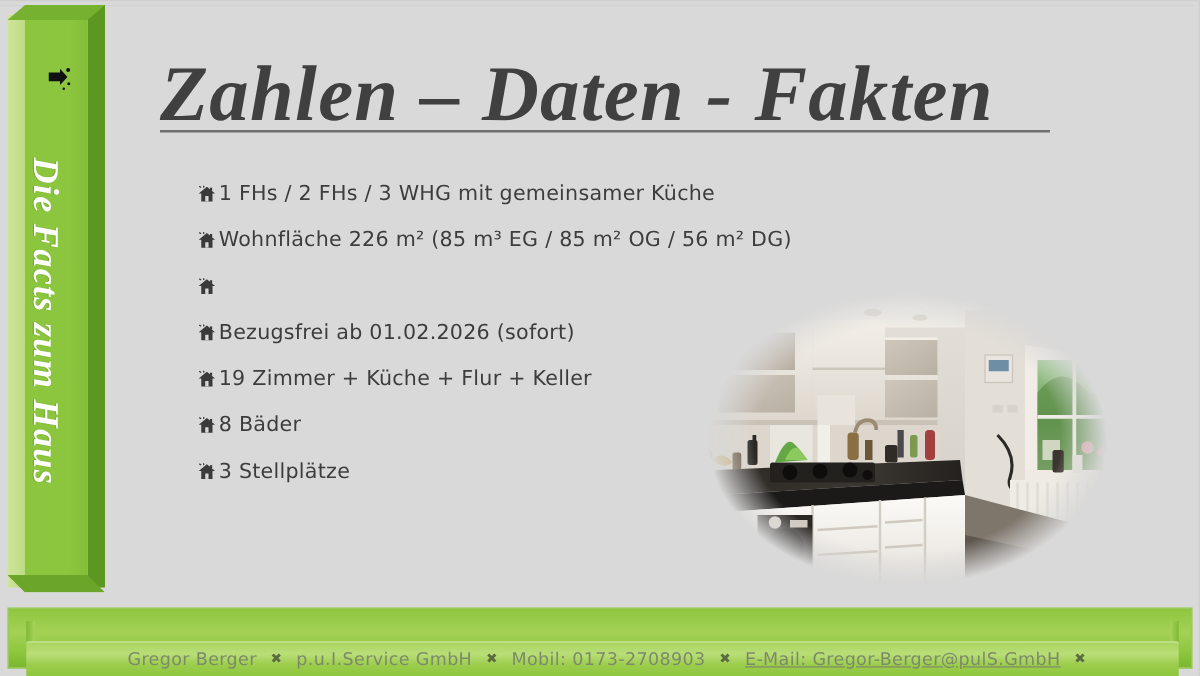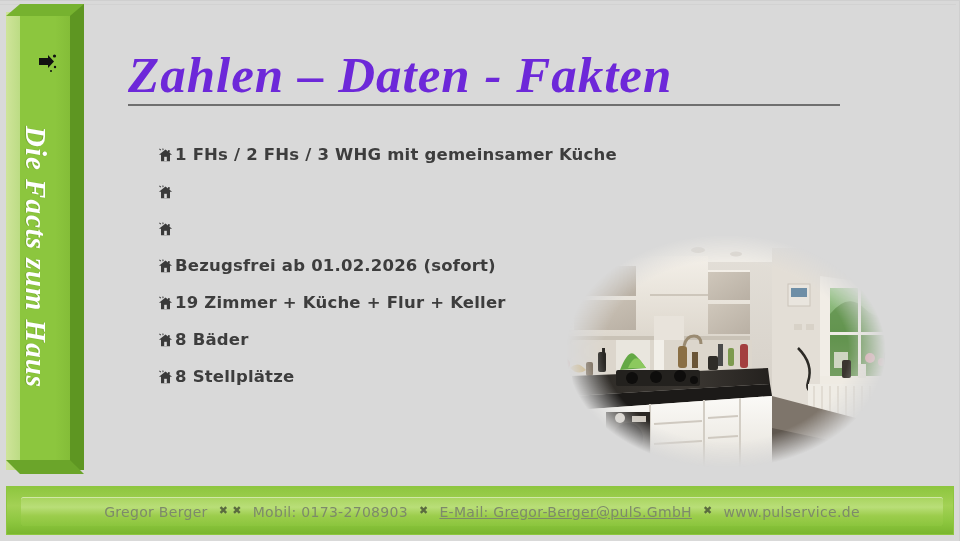--- a/index.html
+++ b/index.html
@@ -125,23 +125,23 @@
 
   
   .title {
     position: absolute;
     left: 128px;
     top: 46px;
     width: 720px;
     font-family: "Liberation Serif", serif;
     font-style: italic;
     font-weight: bold;
-    font-size: 51px;
+    font-size: 63px;
     line-height: 58px;
-    color: #6d28d9;
+    color: #404040;
     letter-spacing: 1px;
     white-space: nowrap;
   }
   .title-rule {
     position: absolute;
     left: 128px;
     top: 104px;
     width: 712px;
     height: 2px;
     background: #6f6f6f;
@@ -163,21 +163,21 @@
     flex: 0 0 auto;
     width: 15px;
     height: 15px;
     margin-top: 4px;
     margin-right: 2px;
     color: #3a3a3a;
   }
   .bullet-icon svg { display: block; }
   .bullet-text {
     font-family: "DejaVu Sans", sans-serif;
-    font-weight: bold;
+    font-weight: normal;
     font-size: 16.5px;
     line-height: 22px;
     color: #3d3d3d;
     white-space: nowrap;
     letter-spacing: 0.2px;
   }
 
   
   .photo {
     position: absolute;
@@ -199,21 +199,21 @@
     top: 486px;
     width: 948px;
     height: 49px;
     background: linear-gradient(180deg, #8ec63f 0%, #a3d155 40%, #8cc63e 75%, #7ab62f 100%);
     border: 1px solid #8dc63f;
     box-sizing: border-box;
   }
   .footer-inner {
     position: absolute;
     left: 14px;
-    top: 10px;
+    top: 26px;
     width: 922px;
     height: 29px;
     background: linear-gradient(180deg, #a8d45e 0%, #b9de78 35%, #9ccd4c 65%, #8bc53d 100%);
     border-radius: 2px;
     box-shadow: inset 0 1px 0 rgba(255,255,255,0.45);
     display: flex;
     align-items: center;
     justify-content: center;
   }
   .footer-cap-left {
@@ -301,20 +301,21 @@
     </div>
     <div class="bullet-row">
       <span class="bullet-icon">
         <svg width="15" height="15" viewBox="0 0 16 16" aria-hidden="true">
           <path d="M8 1.5 L15 7.3 L12.8 7.3 L12.8 14 L3.2 14 L3.2 7.3 L1 7.3 Z" fill="#3a3a3a"></path>
           <rect x="10.6" y="2.3" width="1.9" height="2.6" fill="#3a3a3a"></rect>
           <rect x="6.6" y="9.4" width="2.8" height="4.6" fill="#d9d9d9"></rect>
           <path d="M1.5 1 L3 2.2 M5.2 0.6 L5.4 2.3" stroke="#3a3a3a" stroke-width="1.1"></path>
         </svg>
       </span>
+      <span class="bullet-text">Wohnfläche 226 m² (85 m³ EG / 85 m² OG / 56 m² DG)</span>
     </div>
     <div class="bullet-row">
       <span class="bullet-icon">
         <svg width="15" height="15" viewBox="0 0 16 16" aria-hidden="true">
           <path d="M8 1.5 L15 7.3 L12.8 7.3 L12.8 14 L3.2 14 L3.2 7.3 L1 7.3 Z" fill="#3a3a3a"></path>
           <rect x="10.6" y="2.3" width="1.9" height="2.6" fill="#3a3a3a"></rect>
           <rect x="6.6" y="9.4" width="2.8" height="4.6" fill="#d9d9d9"></rect>
           <path d="M1.5 1 L3 2.2 M5.2 0.6 L5.4 2.3" stroke="#3a3a3a" stroke-width="1.1"></path>
         </svg>
       </span>
@@ -354,21 +355,21 @@
     </div>
     <div class="bullet-row">
       <span class="bullet-icon">
         <svg width="15" height="15" viewBox="0 0 16 16" aria-hidden="true">
           <path d="M8 1.5 L15 7.3 L12.8 7.3 L12.8 14 L3.2 14 L3.2 7.3 L1 7.3 Z" fill="#3a3a3a"></path>
           <rect x="10.6" y="2.3" width="1.9" height="2.6" fill="#3a3a3a"></rect>
           <rect x="6.6" y="9.4" width="2.8" height="4.6" fill="#d9d9d9"></rect>
           <path d="M1.5 1 L3 2.2 M5.2 0.6 L5.4 2.3" stroke="#3a3a3a" stroke-width="1.1"></path>
         </svg>
       </span>
-      <span class="bullet-text">8 Stellplätze</span>
+      <span class="bullet-text">3 Stellplätze</span>
     </div>
   </div>
 
   <div class="photo">
     <svg class="photo-svg" viewBox="0 0 336 246" preserveAspectRatio="xMidYMid slice" aria-hidden="true">
       <defs>
         <linearGradient id="wallG" x1="0" y1="0" x2="0" y2="1">
           <stop offset="0%" stop-color="#e5e1da"></stop>
           <stop offset="100%" stop-color="#cfc9c0"></stop>
         </linearGradient>
@@ -490,23 +491,23 @@
     </svg>
   </div>
 
   <div class="footer-outer">
     <div class="footer-cap-left"></div>
     <div class="footer-cap-right"></div>
     <div class="footer-inner">
       <div class="footer-text">
         <span class="footer-item">Gregor Berger</span>
         <span class="footer-sep">✖</span>
+        <span class="footer-item">p.u.I.Service GmbH</span>
         <span class="footer-sep">✖</span>
         <span class="footer-item">Mobil: 0173-2708903</span>
         <span class="footer-sep">✖</span>
         <span class="footer-item link">E-Mail: Gregor-Berger@pulS.GmbH</span>
         <span class="footer-sep">✖</span>
-        <span class="footer-item">www.pulservice.de</span>
       </div>
     </div>
   </div>
 
 </div>
 
 </body></html>

